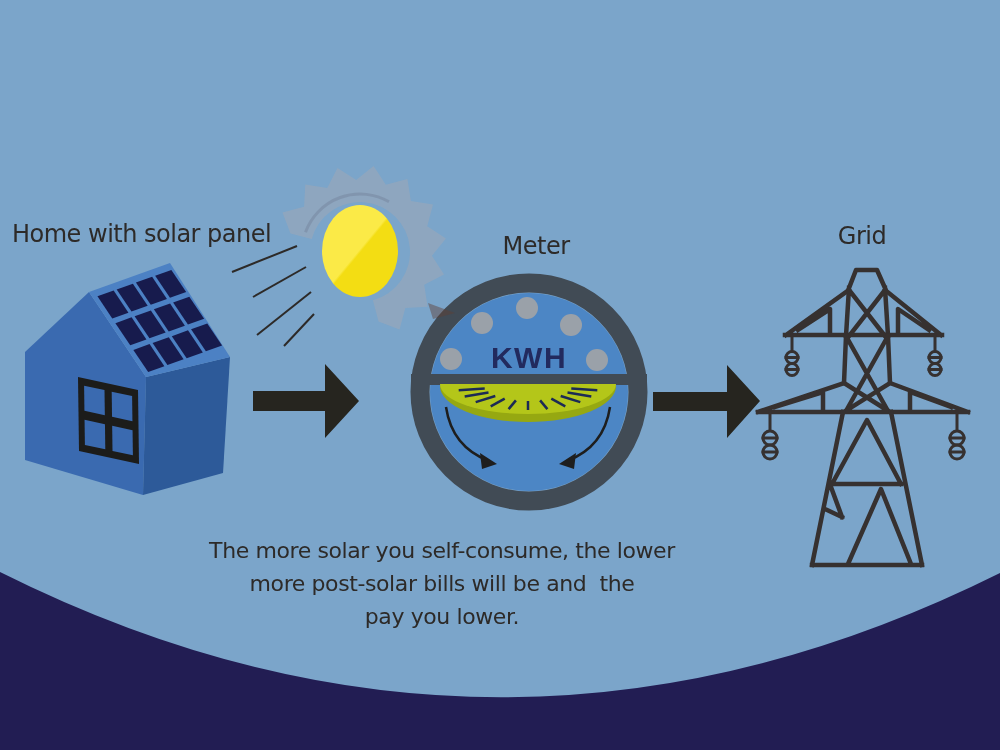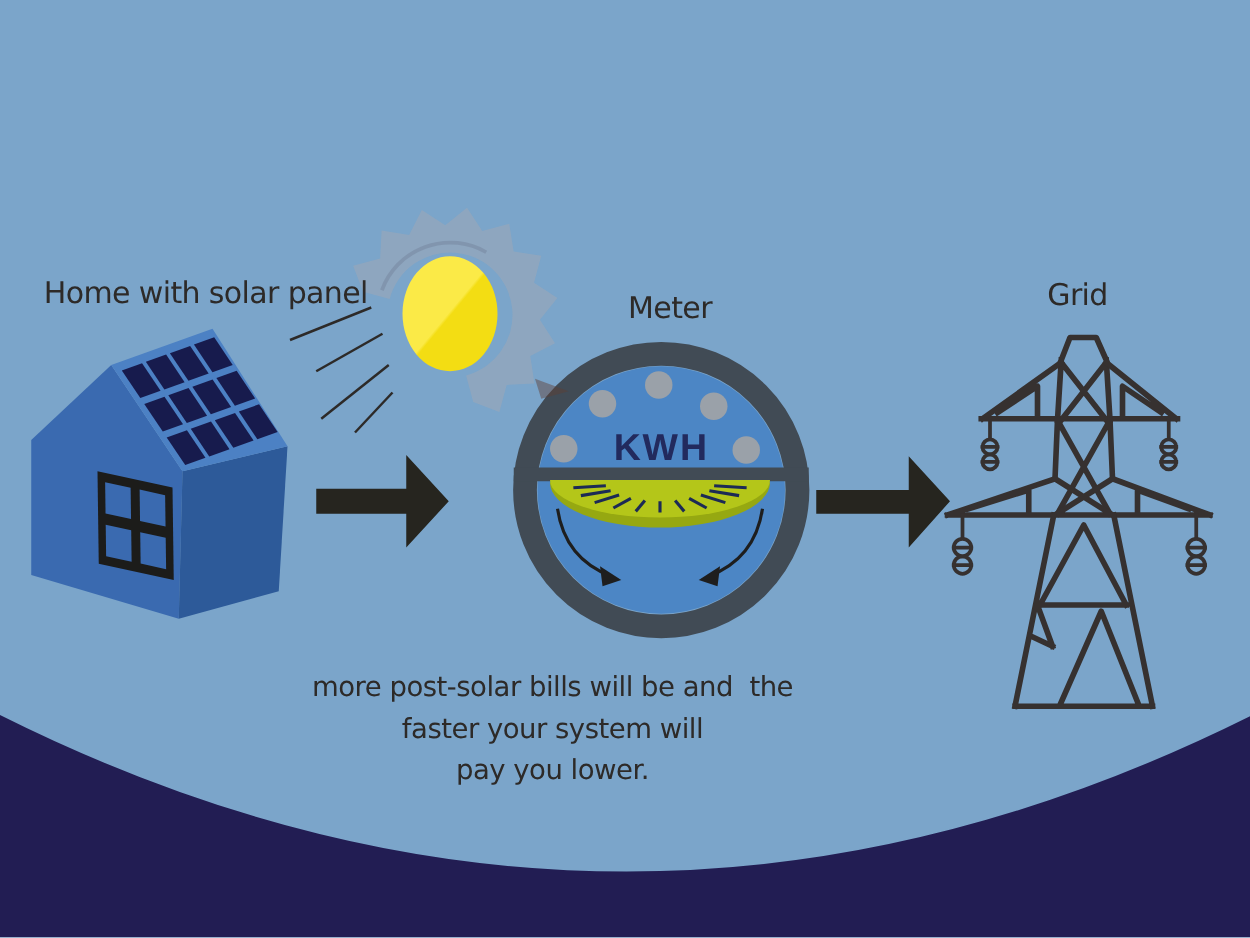--- a/index.html
+++ b/index.html
@@ -167,22 +167,22 @@
         <circle cx="770" cy="452" r="7"></circle>
         <path d="M957,412 L957,430 M950,438 L964,438 M950,452 L964,452"></path>
         <circle cx="957" cy="438" r="7"></circle>
         <circle cx="957" cy="452" r="7"></circle>
       </g>
 
       <path stroke-width="4.5" d="M843,412 L812,565 M891,412 L922,565 M812,565 L922,565 M832,484 L867,420 L901,484 M832,484 L901,484 M848,564 L881,489 L911,564 M831,487 L842,517 M842,517 L827,510"></path>
     </g>
   </svg>
 
-  <div class="label" style="left:35px; top:220px;">Home with solar panel</div>
+  <div class="label" style="left:12px; top:220px;">Home with solar panel</div>
   <div class="label centered" style="left:536px; top:232px;">Meter</div>
   <div class="label centered" style="left:862px; top:222px;text-align:right;">Grid</div>
 
   <div class="caption">
+    <div>The more solar you self-consume, the lower</div>
     <div>more post-solar bills will be and  the</div>
-    <div>faster your system will</div>
     <div>pay you lower.</div>
   </div>
 </div>
 
 </body></html>

